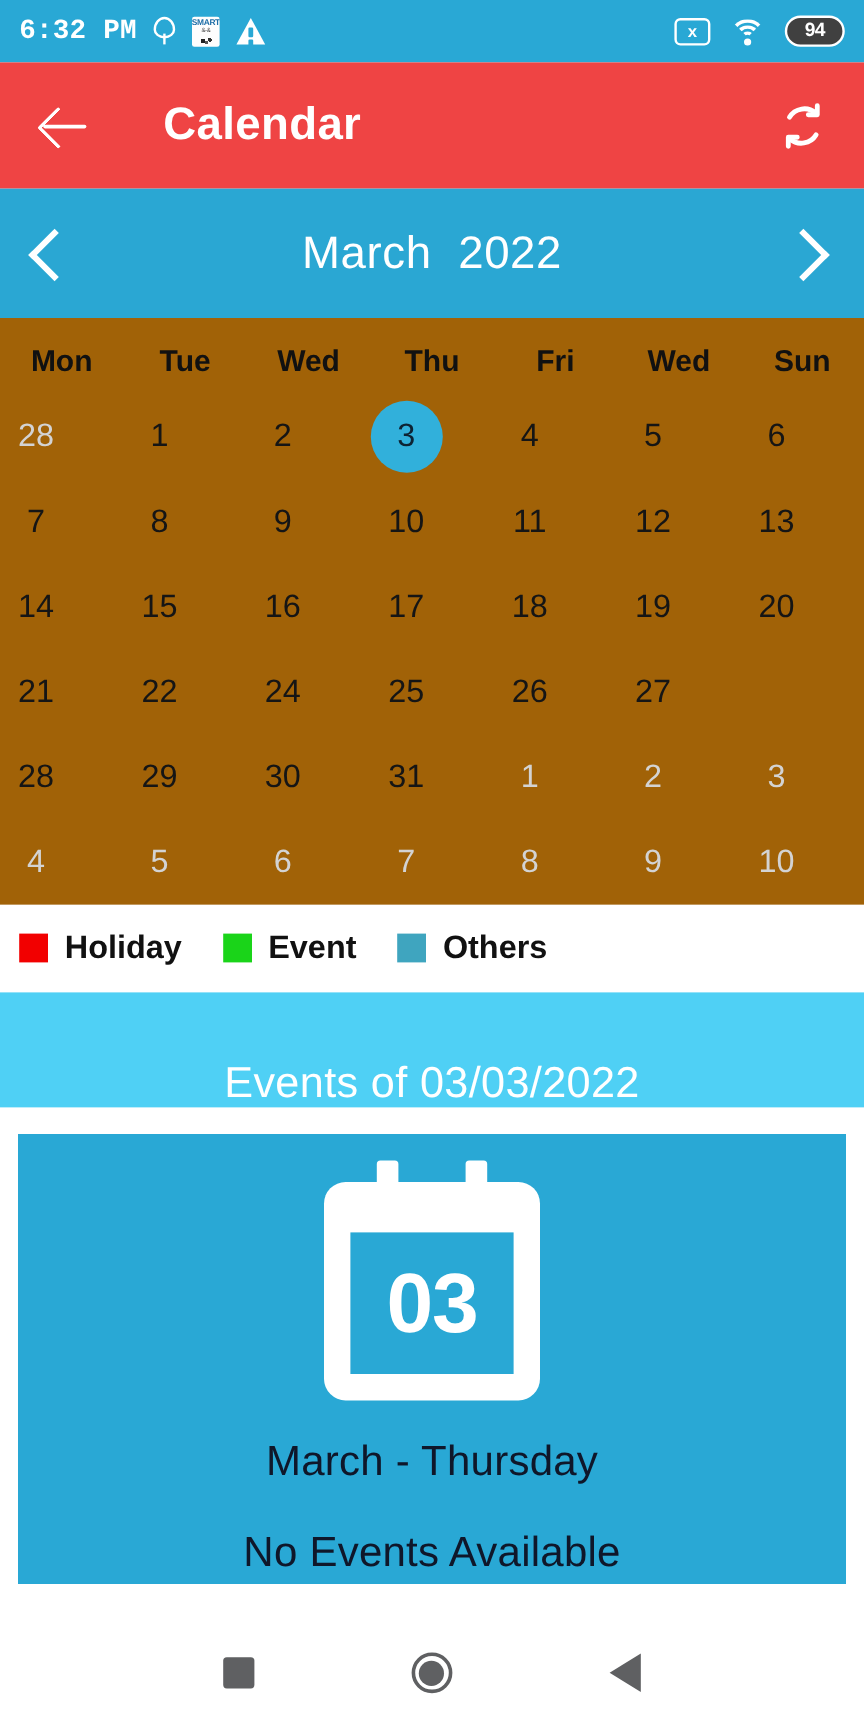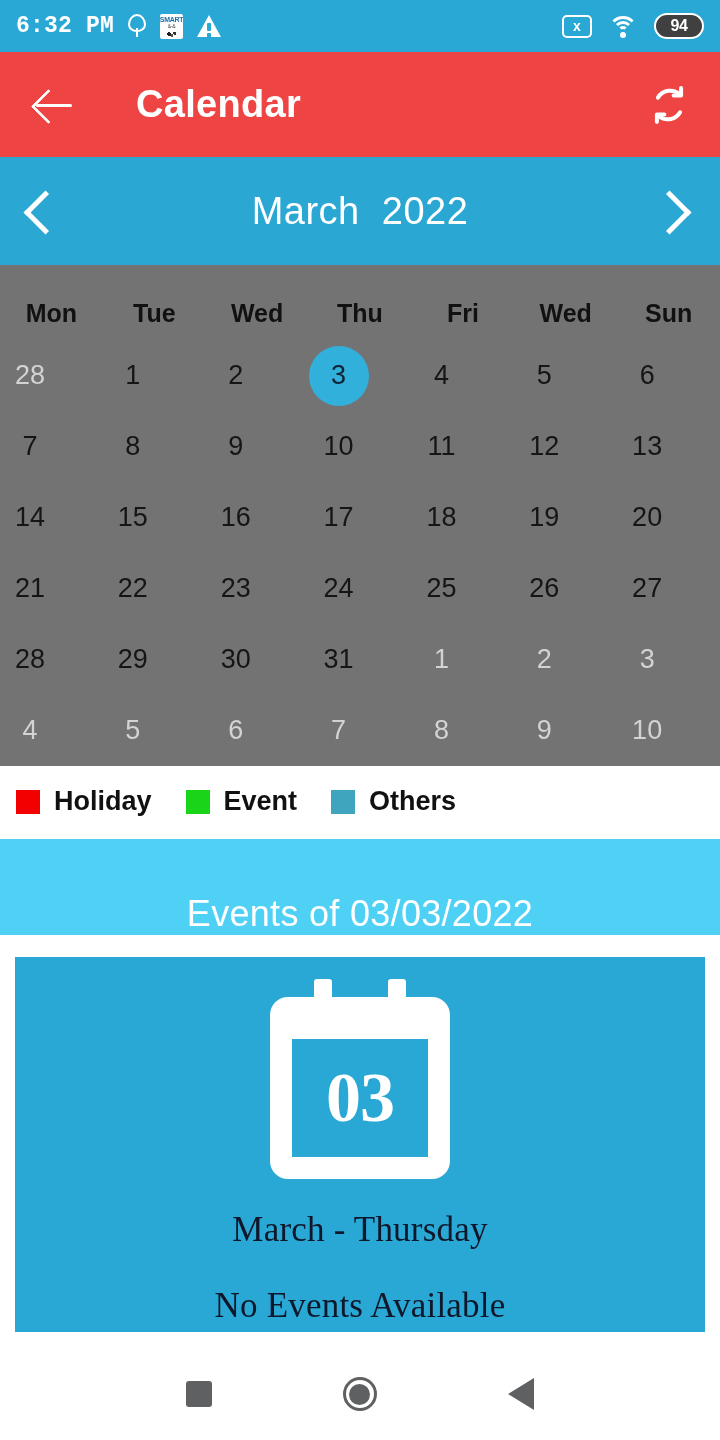--- a/index.html
+++ b/index.html
@@ -76,21 +76,21 @@
     justify-content:space-between; padding:0 26px;
   }
   .chev { width:40px; height:52px; position:relative; cursor:pointer; }
   .chev::before { content:""; position:absolute; top:12px; left:8px; width:26px; height:26px;
                   border-top:5px solid #fff; border-right:5px solid #fff; }
   .chev.left::before { transform:rotate(-135deg); left:4px; }
   .chev.right::before { transform:rotate(45deg); left:0px; }
   .month-label { color:#fff; font-size:38px; letter-spacing:0.5px; white-space:pre; }
 
   
-  .cal-area { background:#737373; flex:0 0 auto; padding-top:20px; }
+  .cal-area { background:#a16207; flex:0 0 auto; padding-top:8px; }
   .week-head, .week-row { display:grid; grid-template-columns:repeat(7,1fr); }
   .week-head div {
     text-align:center; font-size:25px; font-weight:bold; color:#111; padding:14px 0 12px;
   }
   .week-row { height:71px; }
   .day-cell {
     display:flex; align-items:center; justify-content:flex-start; font-size:27px; color:#151515;
     cursor:pointer;
   }
   .day-cell.muted { color:#d3d3d3; }
@@ -105,21 +105,21 @@
   .legend-swatch { width:24px; height:24px; }
   .legend-label { font-size:27px; font-weight:bold; color:#111; }
 
   
   .events-head {
     height:96px; flex:0 0 96px; background:#4fd0f5; display:flex; align-items:flex-end; justify-content:center;
   }
   .events-head-text { color:#fff; font-size:36px; letter-spacing:0.3px; }
 
   
-  .card-wrap { flex:1 1 auto; background:#fff; padding:22px 15px 0 15px;font-family:Liberation Serif, serif; }
+  .card-wrap { flex:1 1 auto; background:#fff; padding:22px 15px 0 15px; }
   .event-card {
     background:#29a8d5; width:100%; height:375px; display:flex; flex-direction:column;
     align-items:center; justify-content:flex-start; padding-top:22px; overflow:hidden;
   }
   .cal-glyph { width:180px; height:200px; position:relative; margin-bottom:6px; }
   .cal-glyph .tab {
     position:absolute; top:0; width:18px; height:30px; background:#fff; border-radius:3px;
   }
   .cal-glyph .tab.l { left:44px; }
   .cal-glyph .tab.r { left:118px; }
@@ -280,23 +280,20 @@
     </div>
 
     <div class="week-row">
       <div class="day-cell">
           <span class="pill">21</span>
         </div>
       <div class="day-cell">
           <span class="pill">22</span>
         </div>
       <div class="day-cell">
-          <span class="pill">23</span>
-        </div>
-      <div class="day-cell">
           <span class="pill">24</span>
         </div>
       <div class="day-cell">
           <span class="pill">25</span>
         </div>
       <div class="day-cell">
           <span class="pill">26</span>
         </div>
       <div class="day-cell">
           <span class="pill">27</span>

